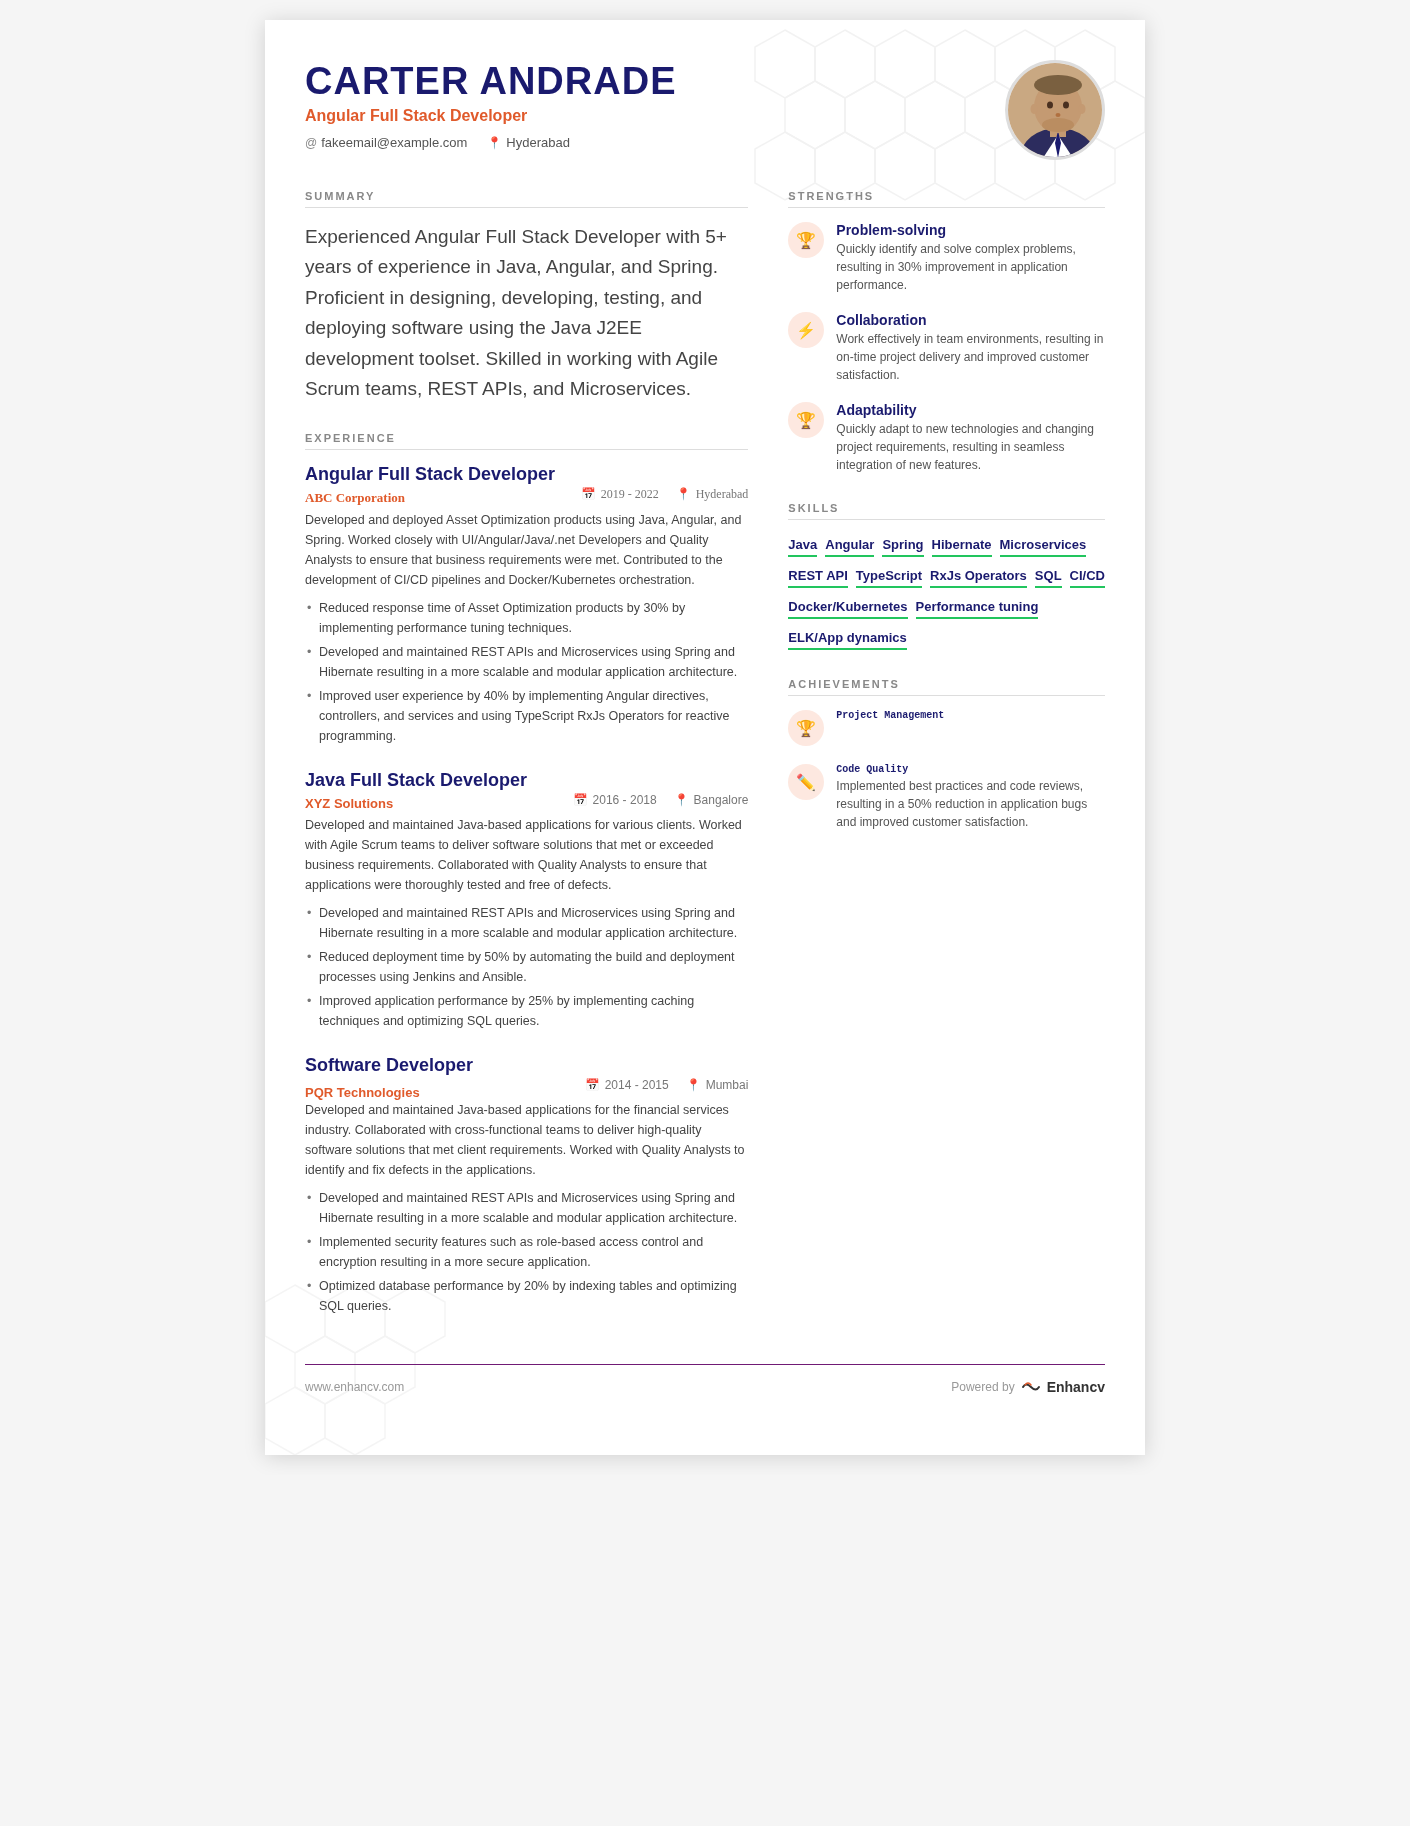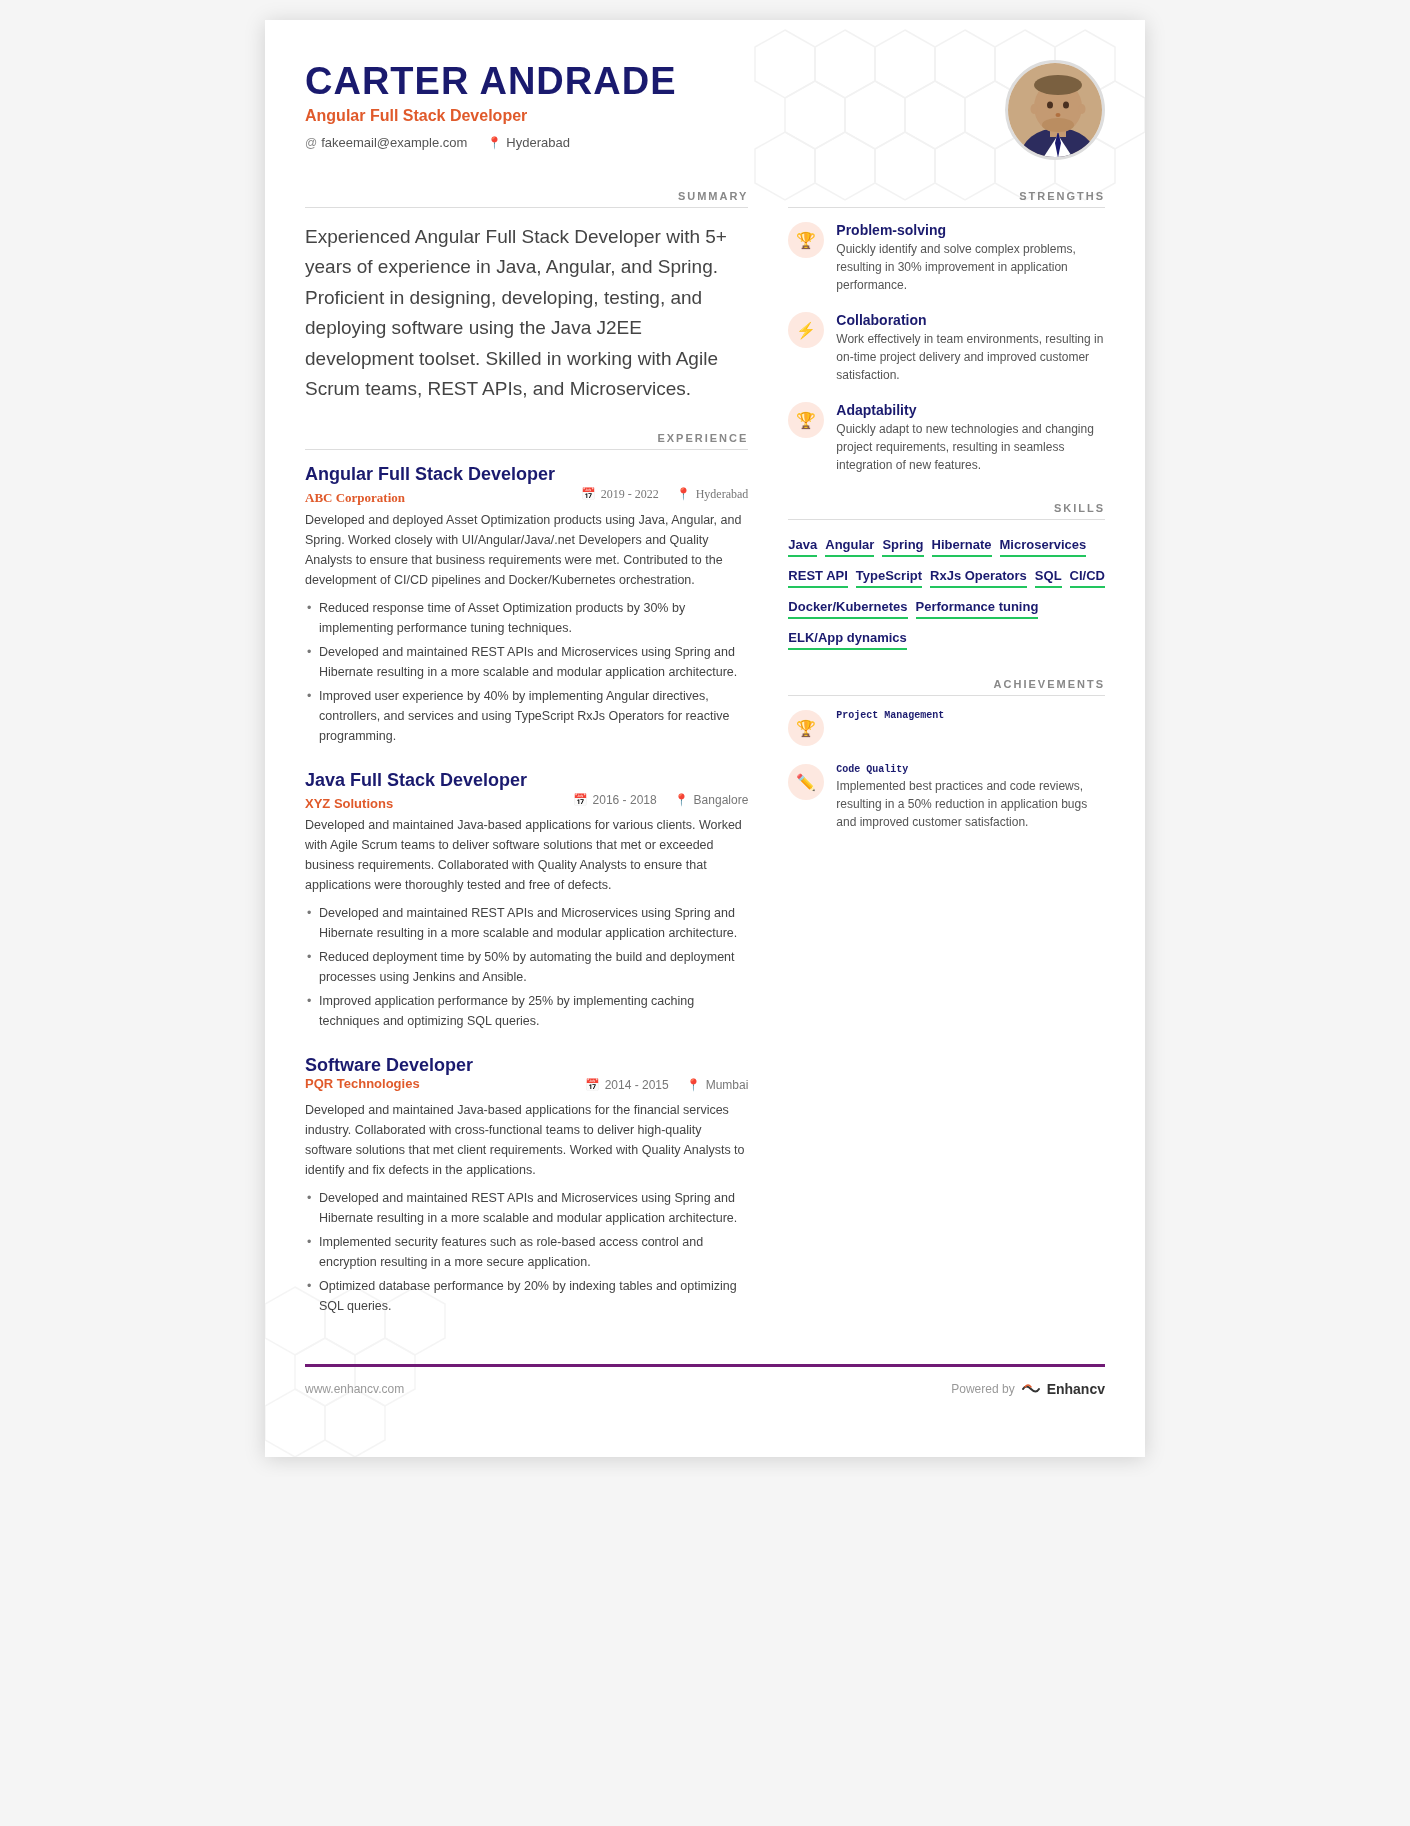--- a/index.html
+++ b/index.html
@@ -81,21 +81,20 @@
     .section { margin-bottom: 28px; }
     .section-title {
       font-size: 11px;
       font-weight: 700;
       color: #888;
       letter-spacing: 2px;
       text-transform: uppercase;
       border-bottom: 1.5px solid #ddd;
       padding-bottom: 5px;
       margin-bottom: 14px;
-      text-align: right;
     }
     
     .summary-text {
       font-size: 19px;
       color: #444;
       line-height: 1.6;
     }
     
     .exp-block { margin-bottom: 24px; }
     .exp-title {
@@ -217,21 +216,21 @@
       font-size: 12px;
       color: #555;
       line-height: 1.5;
       margin-top: 2px;
     }
     
     .footer {
       position: relative;
       margin-top: 20px;
       padding-top: 14px;
-      border-top: 3px solid #701a75;
+      border-top: 1px solid #701a75;
       display: flex;
       justify-content: space-between;
       align-items: center;
     }
     .footer-left {
       font-size: 12px;
       color: #999;
     }
     .footer-right {
       display: flex;
@@ -401,21 +400,21 @@
             <p class="exp-desc">Developed and maintained Java-based applications for various clients. Worked with Agile Scrum teams to deliver software solutions that met or exceeded business requirements. Collaborated with Quality Analysts to ensure that applications were thoroughly tested and free of defects.</p>
             <ul class="exp-bullets">
               <li>Developed and maintained REST APIs and Microservices using Spring and Hibernate resulting in a more scalable and modular application architecture.</li>
               <li>Reduced deployment time by 50% by automating the build and deployment processes using Jenkins and Ansible.</li>
               <li>Improved application performance by 25% by implementing caching techniques and optimizing SQL queries.</li>
             </ul>
           </div>
 
           <div class="exp-block">
             <div class="exp-title">Software Developer</div>
-            <div style="display:flex; justify-content:space-between; align-items:flex-start;">
+            <div style="display:flex; justify-content:space-between; align-items:flex-end;">
               <span class="exp-company">PQR Technologies</span>
               <div class="exp-meta">
                 <div class="exp-meta-item">
                   <span>📅</span>
                   <span>2014 - 2015</span>
                 </div>
                 <div class="exp-meta-item">
                   <span>📍</span>
                   <span>Mumbai</span>
                 </div>

